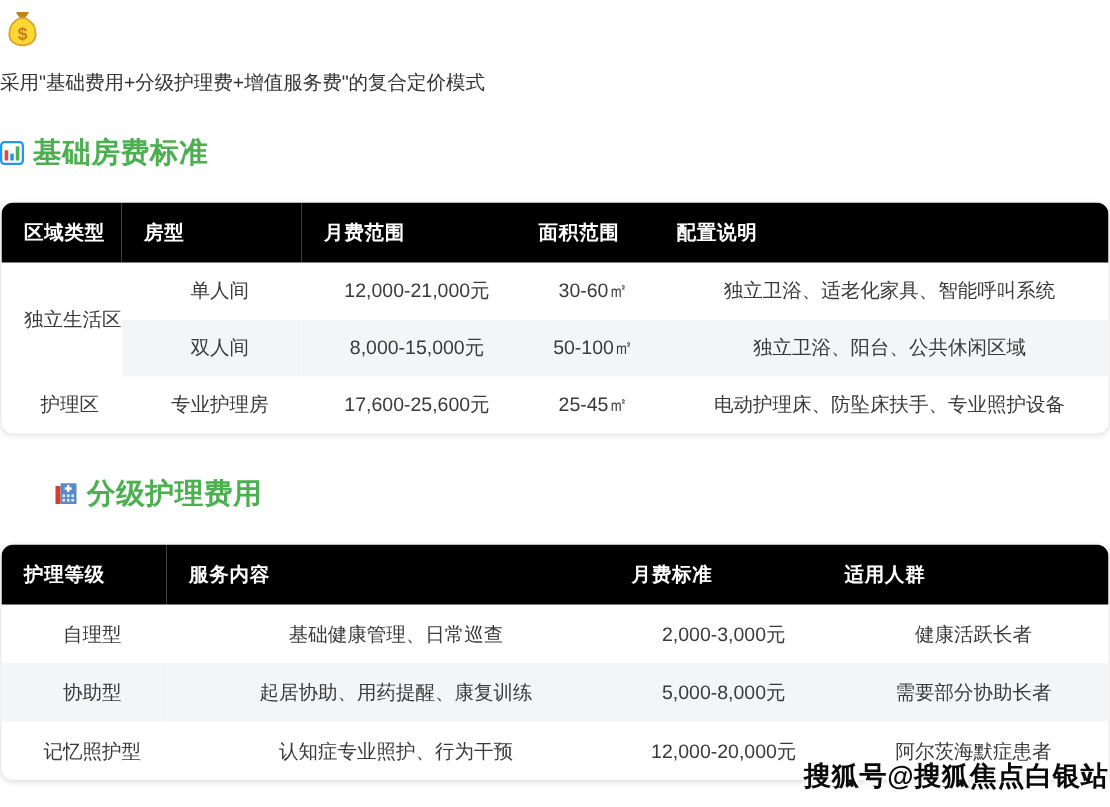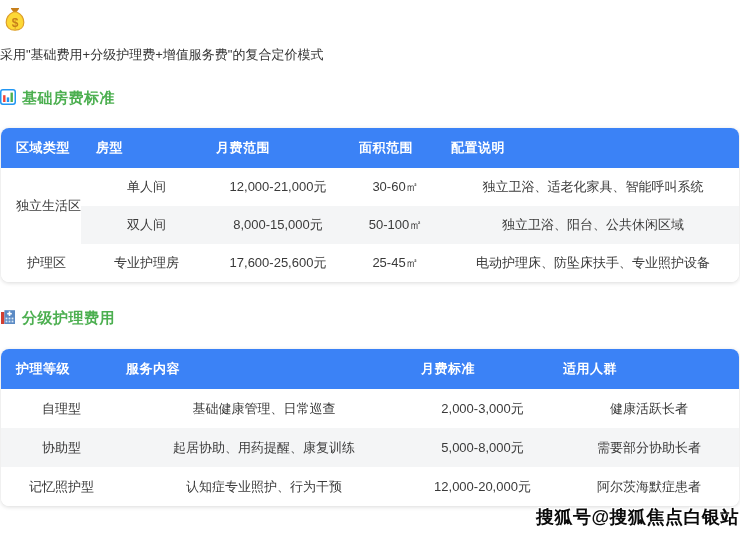--- a/index.html
+++ b/index.html
@@ -24,41 +24,41 @@
   .page-title {
     font-size:21px; font-weight:bold;
     color:#2196F3; letter-spacing:1px;
   }
   .subtitle {
     margin-top:13px;
     font-size:13px; color:#333;
   }
   
   .section-heading {
-    display:flex; 
-    font-size:15px; font-weight:bold; color:#4CAF50;
+    display:flex; align-items:center;
+    font-size:19px; font-weight:bold; color:#4CAF50;
     letter-spacing:0.5px;
   }
   .section-heading .icon { margin-right:6px; display:flex; }
   .sh-1 { margin-top:25px; }
-  .sh-2 { margin-top:27px; }
+  .sh-2 { margin-top:27px;padding-left:36px; }
   
   .table-wrap {
     margin-top:20px;
     width:738px; margin-left:1px;
     border-radius:8px; overflow:hidden;
     box-shadow:0 1px 4px rgba(0,0,0,0.15);
     background:#fff;
   }
   .table-wrap.t2 { margin-top:21px; }
   table {
     width:100%; border-collapse:collapse; table-layout:fixed;
   }
   thead th {
-    background:#3b82f6; color:#fff;
+    background:#000000; color:#fff;
     font-size:13px; font-weight:bold;
     text-align:left; padding:0 4px 0 15px; height:40px;
     letter-spacing:0.5px;
   }
   tbody td {
     font-size:13px; color:#3a3a3a;
     text-align:center; padding:0 4px 0 15px; height:38px;
     vertical-align:middle;
     white-space:nowrap; overflow:hidden;
   }

